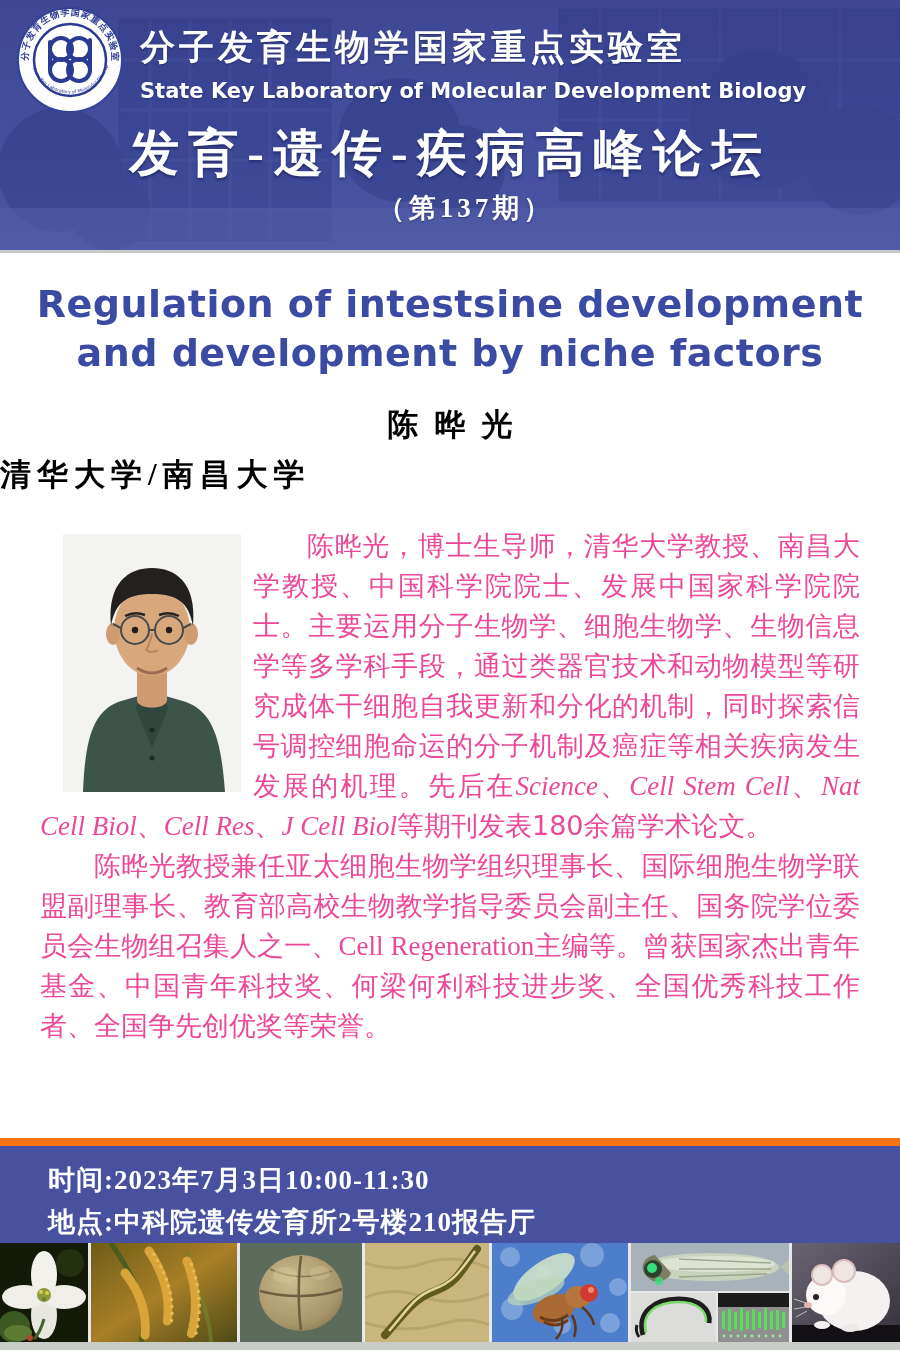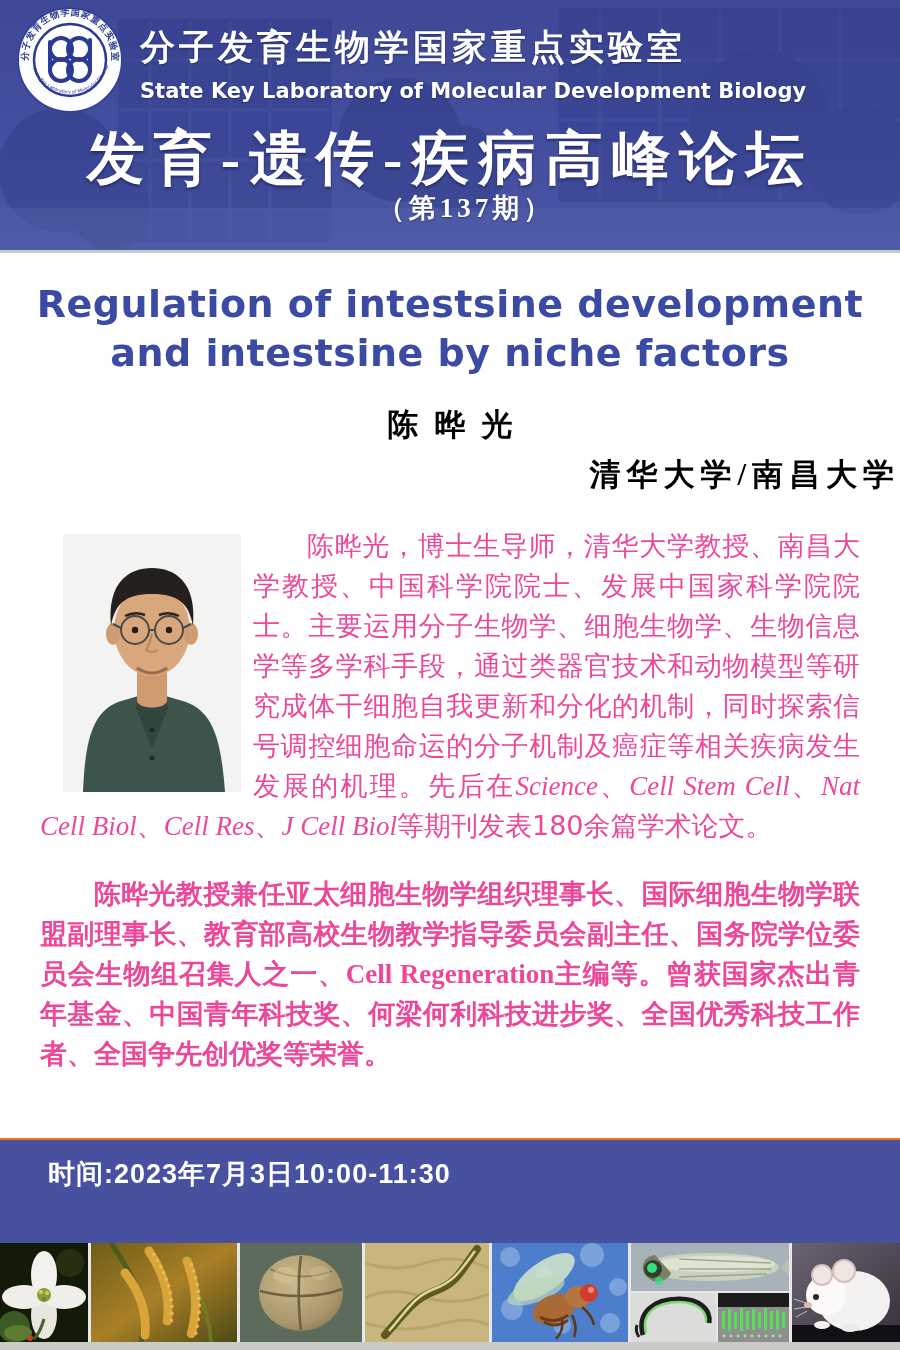--- a/index.html
+++ b/index.html
@@ -23,21 +23,21 @@
     font-size:35px; font-weight:bold; letter-spacing:4px; white-space:nowrap;
     text-shadow:0 1px 2px rgba(0,0,30,.35);
   }
   .lab-name-en {
     margin-top:8px; font-size:21px; font-weight:bold; letter-spacing:0px;
     white-space:nowrap; text-shadow:0 1px 2px rgba(0,0,30,.35);
   }
   .forum-title {
     position:absolute; top:120px; left:0; width:100%; text-align:center;
     font-family:"Liberation Serif","DejaVu Serif",serif;
-    font-size:58px; font-weight:bold; color:#fff; letter-spacing:9px;
+    font-size:50px; font-weight:bold; color:#fff; letter-spacing:9px;
     text-shadow:0 2px 3px rgba(0,0,40,.4);
   }
   .forum-issue {
     position:absolute; top:190px; left:16px; width:100%; text-align:center;
     font-family:Liberation Serif, serif;
     font-size:27px; font-weight:bold; color:#fff; letter-spacing:4px;
     text-shadow:0 1px 2px rgba(0,0,40,.4);
   }
   
   .main { position:absolute; top:256px; left:0; width:900px; }
@@ -45,42 +45,42 @@
     margin-top:24px; text-align:center;
     font-size:38px; font-weight:bold; line-height:49px;
     color:#3b4aa3; letter-spacing:0.5px;
   }
   .speaker {
     margin-top:26px; text-align:center;
     font-family:"Liberation Serif","DejaVu Serif",serif;
     font-size:31px; font-weight:bold; color:#000; letter-spacing:16px;padding-left:16px;
   }
   .affiliation {
-    margin-top:8px; text-align:right;
+    margin-top:8px; text-align:left;
     font-family:"Liberation Serif","DejaVu Serif",serif;
     font-size:31px; font-weight:bold; color:#000; letter-spacing:6px;
   }
   .bio {
     margin:30px 40px 0 40px;
     font-size:27px; line-height:40px; color:#ec4899; text-align:justify;
   }
   .speaker-photo {
     float:left; width:178px; height:258px;
     margin:8px 12px 6px 23px; background:#f3f3f1;
   }
   .bio p.p1 { text-indent:2em; }
-  .bio p.p2 { margin-top:28px; text-indent:2em;font-weight:bold; }
+  .bio p.p2 { margin-top:0; text-indent:2em; }
   .jname { font-family:"Liberation Serif","DejaVu Serif",serif; font-style:italic; }
   .jname2 { font-family:"Liberation Serif","DejaVu Serif",serif; }
   
   .footer-band {
     position:absolute; top:1138px; left:0; width:900px; height:105px;
-    background:#47519f; border-top:2px solid #f97316;
+    background:#47519f; border-top:8px solid #f97316;
     color:#fff; padding:13px 0 0 48px;
-    font-family:Liberation Sans, sans-serif;
+    font-family:Liberation Serif, serif;
     font-size:27px; font-weight:bold; letter-spacing:1px;
   }
   .footer-band .line { line-height:42px; white-space:nowrap; }
   .strip {
     position:absolute; top:1243px; left:0; width:900px; height:99px;
     display:flex; background:#e8e8e8;
   }
   .tile { height:99px; margin-right:3px; overflow:hidden; }
   .tile:last-child { margin-right:0; }
   .tile svg { display:block; }
@@ -162,21 +162,21 @@
     </div>
 
     <div class="forum-title">发育-遗传-疾病高峰论坛</div>
     <div class="forum-issue">（第137期）</div>
   </div>
 
   <div class="main">
 
     <div class="talk-title">
       <div>Regulation of intestsine development</div>
-      <div>and intestsine by niche factors</div>
+      <div>and development by niche factors</div>
     </div>
 
     <div class="speaker">陈晔光</div>
     <div class="affiliation">清华大学/南昌大学</div>
 
     <div class="bio">
 
       <svg class="speaker-photo" width="178" height="258" viewBox="0 0 178 258">
         <rect width="178" height="258" fill="#f3f3f1"></rect>
 
@@ -214,20 +214,21 @@
       </svg>
 
       <p class="p1"><span>陈晔光，博士生导师，清华大学教授、南昌大学教授、中国科学院院士、发展中国家科学院院士。主要运用分子生物学、细胞生物学、生物信息学等多学科手段，通过类器官技术和动物模型等研究成体干细胞自我更新和分化的机制，同时探索信号调控细胞命运的分子机制及癌症等相关疾病发生发展的机理。先后在</span><span class="jname">Science</span><span>、</span><span class="jname">Cell Stem Cell</span><span>、</span><span class="jname">Nat Cell Biol</span><span>、</span><span class="jname">Cell Res</span><span>、</span><span class="jname">J Cell Biol</span><span>等期刊发表180余篇学术论文。</span></p>
 
       <p class="p2"><span>陈晔光教授兼任亚太细胞生物学组织理事长、国际细胞生物学联盟副理事长、教育部高校生物教学指导委员会副主任、国务院学位委员会生物组召集人之一、</span><span class="jname2">Cell Regeneration</span><span>主编等。曾获国家杰出青年基金、中国青年科技奖、何梁何利科技进步奖、全国优秀科技工作者、全国争先创优奖等荣誉。</span></p>
     </div>
   </div>
 
   <div class="footer-band">
     <div class="line">时间:2023年7月3日10:00-11:30</div>
+    <div class="line">地点:中科院遗传发育所2号楼210报告厅</div>
   </div>
 
   <div class="strip">
 
     <div class="tile" style="width:88px">
       <svg width="88" height="99" viewBox="0 0 88 99">
         <rect width="88" height="99" fill="#141a08"></rect>
         <circle cx="14" cy="84" r="16" fill="#3c5b22"></circle>
         <circle cx="70" cy="20" r="14" fill="#24300f"></circle>
         <ellipse cx="18" cy="90" rx="14" ry="8" fill="#5d7b33"></ellipse>

